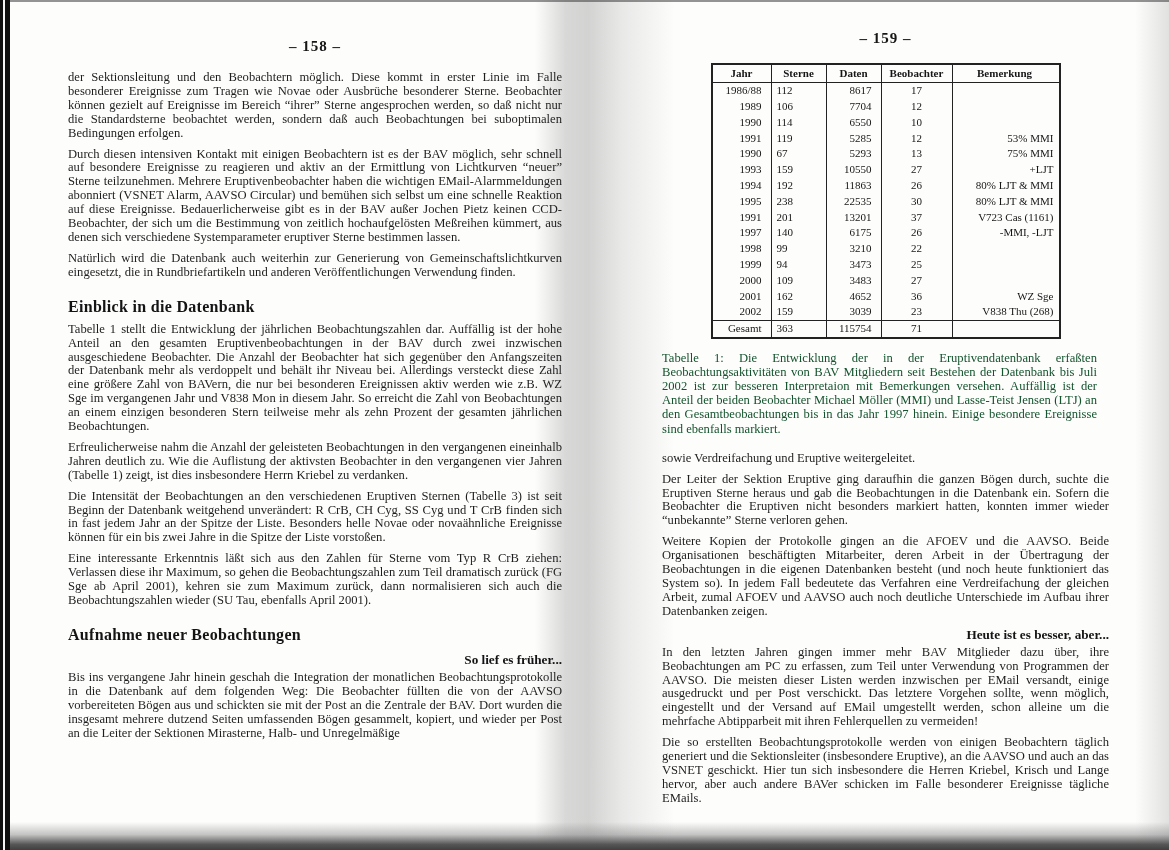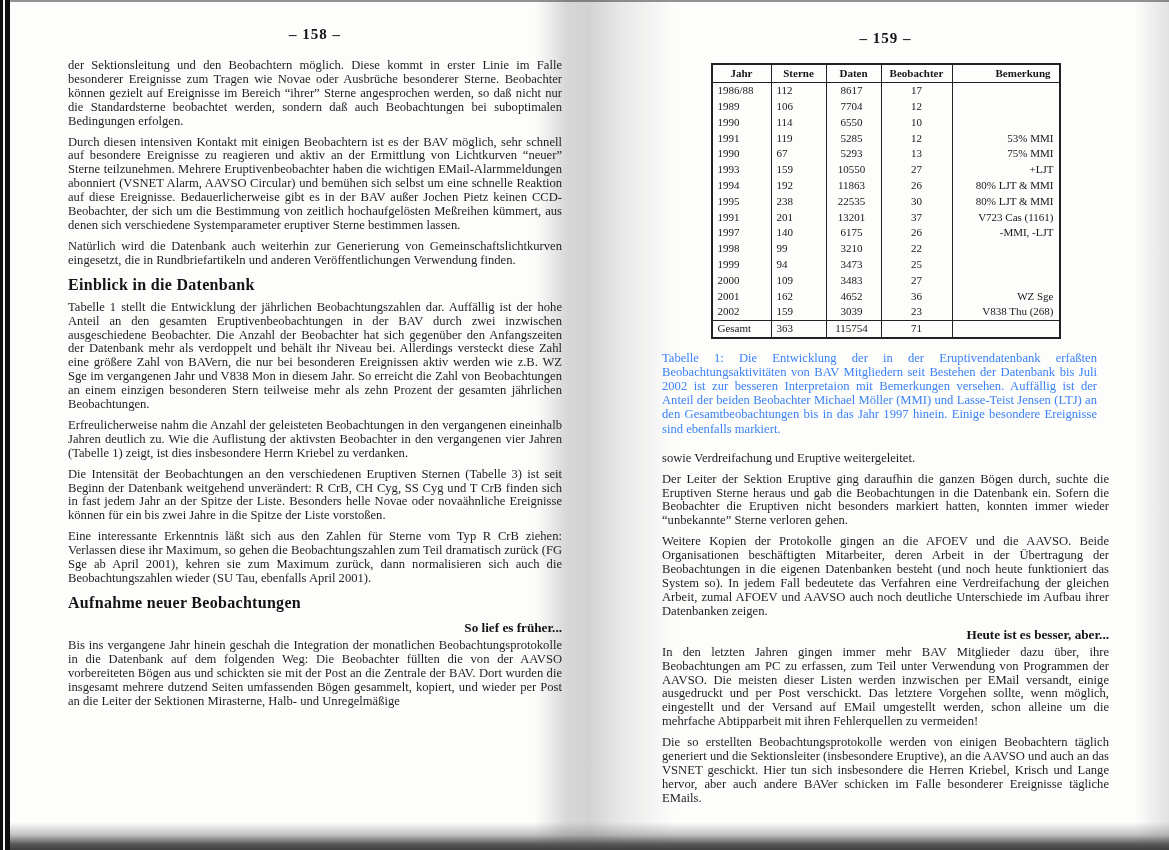--- a/index.html
+++ b/index.html
@@ -14,54 +14,54 @@
   .edge-left-highlight{position:absolute;left:3px;top:0;width:2px;height:850px;background:#f4f4f4;z-index:6;}
   .edge-top{position:absolute;left:0;top:0;width:1169px;height:2px;background:rgba(60,60,60,.55);z-index:4;}
   .edge-bottom{position:absolute;left:0;bottom:0;width:1169px;height:28px;z-index:4;
     background:linear-gradient(to bottom,rgba(120,120,120,0) 0%,rgba(125,125,125,.45) 45%,#565656 80%,#3f3f3f 100%);}
   .gutter-shadow{position:absolute;left:535px;top:0;width:140px;height:850px;z-index:1;
     background:linear-gradient(to right,rgba(130,130,130,0) 0%,rgba(130,130,130,.30) 22%,rgba(140,140,140,.38) 38%,rgba(150,150,150,.20) 62%,rgba(160,160,160,0) 100%);}
   .edge-right-shade{position:absolute;right:0;top:0;width:34px;height:850px;z-index:1;
     background:linear-gradient(to right,rgba(150,150,150,0),rgba(160,160,160,.30));}
   
   .page{position:absolute;z-index:2;}
-  .page-left{left:68px;top:26px;width:494px;}
+  .page-left{left:68px;top:38px;width:494px;}
   .page-right{left:662px;top:30px;width:447px;}
   .page-number{
     text-align:center;font-weight:bold;font-size:15px;letter-spacing:1px;
     margin:0 0 16px 0;color:#161616;
   }
   p.body-text{
     font-size:12.6px;line-height:13.9px;text-align:justify;
     margin:0 0 7px 0;color:#1e1e1e;
   }
-  h2.section-heading{font-size:16px;line-height:19px;margin:7px 0 7px 0;color:#141414;letter-spacing:.3px;}
+  h2.section-heading{font-size:16px;line-height:19px;margin:17px 0 7px 0;color:#141414;letter-spacing:.3px;}
   h3.sub-heading{font-size:13.2px;line-height:16px;margin:8px 0 3px 0;color:#141414;text-align:right;}
   
   table.obs-table{
     border-collapse:collapse;margin:4px auto 12px auto;
     font-size:11px;color:#161616;
     border:2px solid #222;
   }
   .obs-table th,.obs-table td{
     border-left:1px solid #222;padding:0.5px 5px;height:14.8px;line-height:14.8px;
     white-space:nowrap;
   }
   .obs-table th:first-child,.obs-table td:first-child{border-left:none;}
   .obs-table thead th{font-weight:bold;text-align:center;border-bottom:1.5px solid #222;padding:1px 8px;}
-  .obs-table thead th:nth-child(5){text-align:right;padding-left:6px;min-width:92px;}
-  .obs-table td:nth-child(1){padding-right:9px;min-width:44px;}
+  .obs-table thead th:nth-child(5){text-align:center;padding-left:6px;min-width:92px;}
+  .obs-table td:nth-child(1){text-align:right;padding-right:9px;min-width:44px;}
   .obs-table td:nth-child(2){padding-right:11px;min-width:38px;}
-  .obs-table td:nth-child(3){text-align:center;padding-right:9px;min-width:40px;}
+  .obs-table td:nth-child(3){text-align:right;padding-right:9px;min-width:40px;}
   .obs-table td:nth-child(4){text-align:center;min-width:60px;}
   .obs-table td:nth-child(5){text-align:right;padding-left:6px;}
   .obs-table tbody tr:last-child td{border-top:1.5px solid #222;}
   .table-caption{
     font-size:12.6px;line-height:14.2px;text-align:justify;
-    margin:6px 12px 16px 0;color:#3b82f6;
+    margin:6px 12px 16px 0;color:#14532d;
   }
 </style>
 </head>
 <body>
 
 <div class="scan">
 
   <div class="gutter-shadow"></div>
   <div class="edge-right-shade"></div>
   <div class="edge-left"></div>

